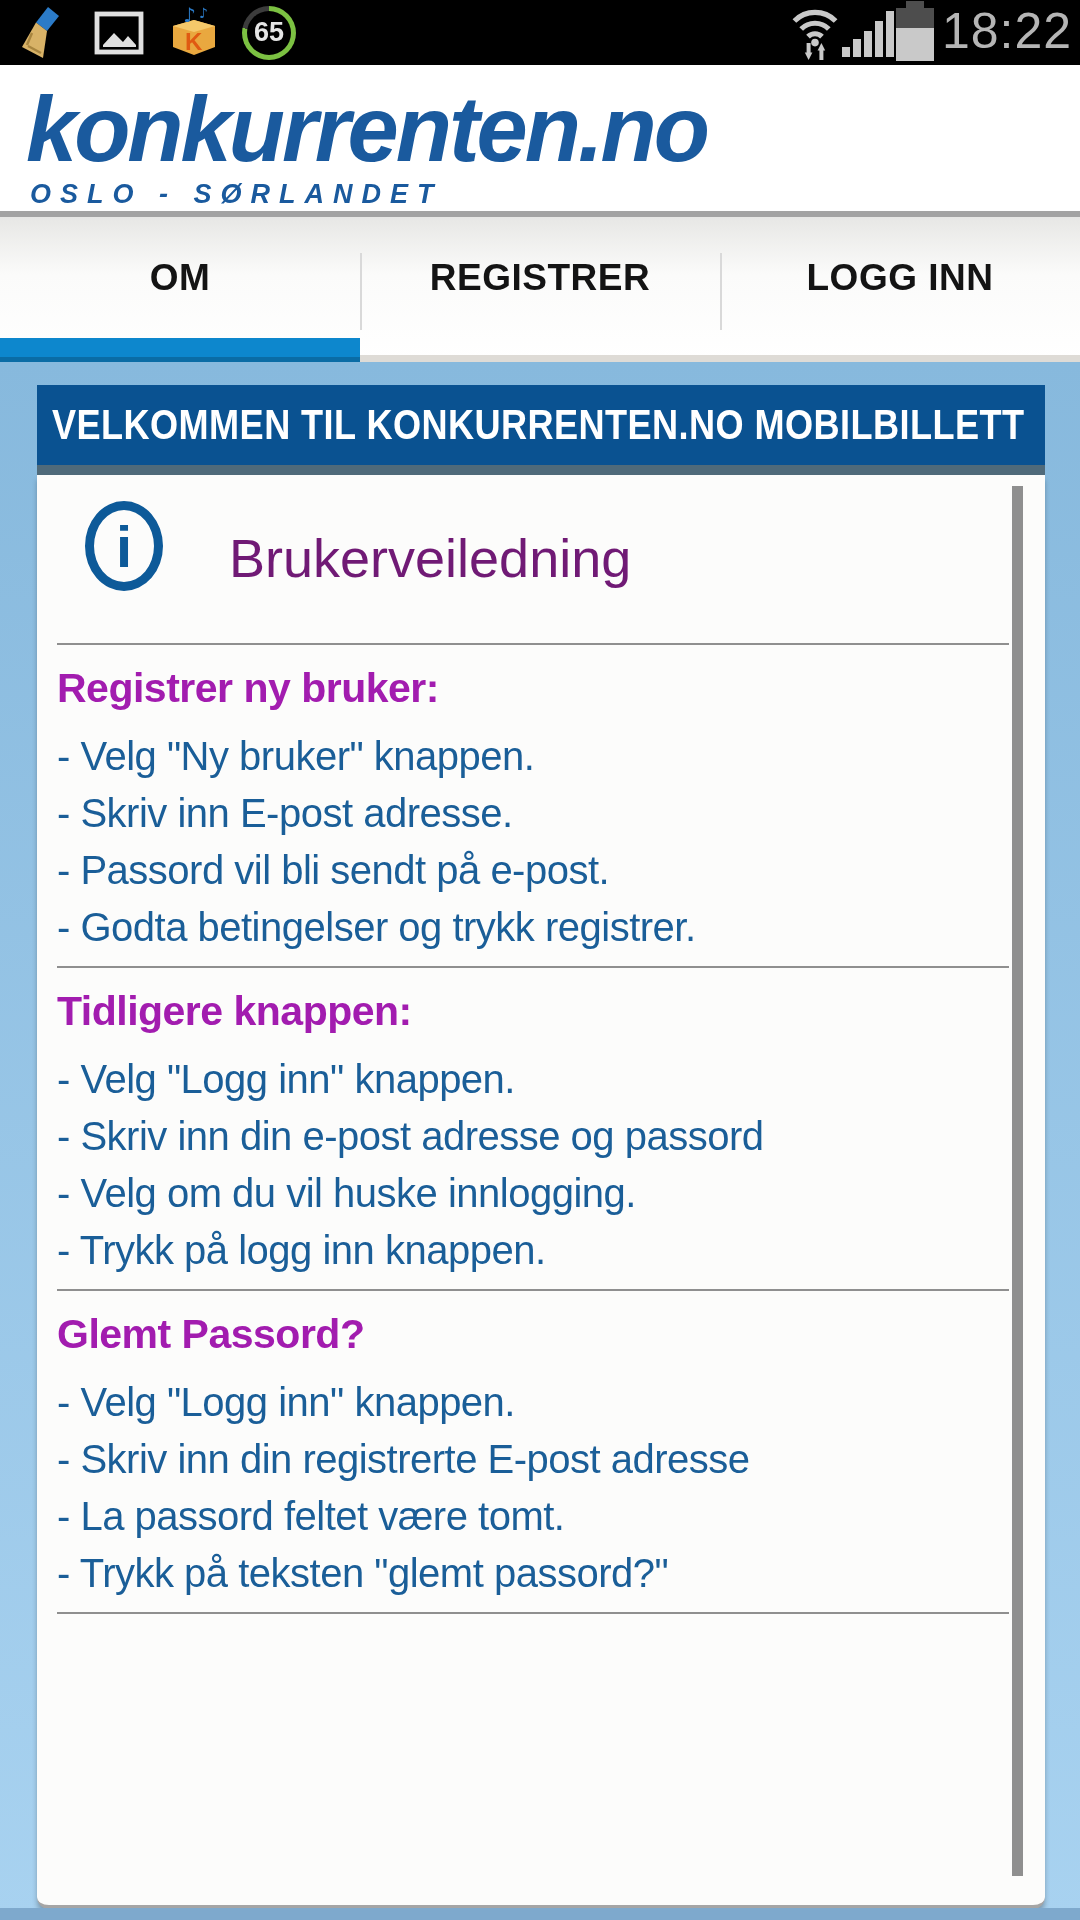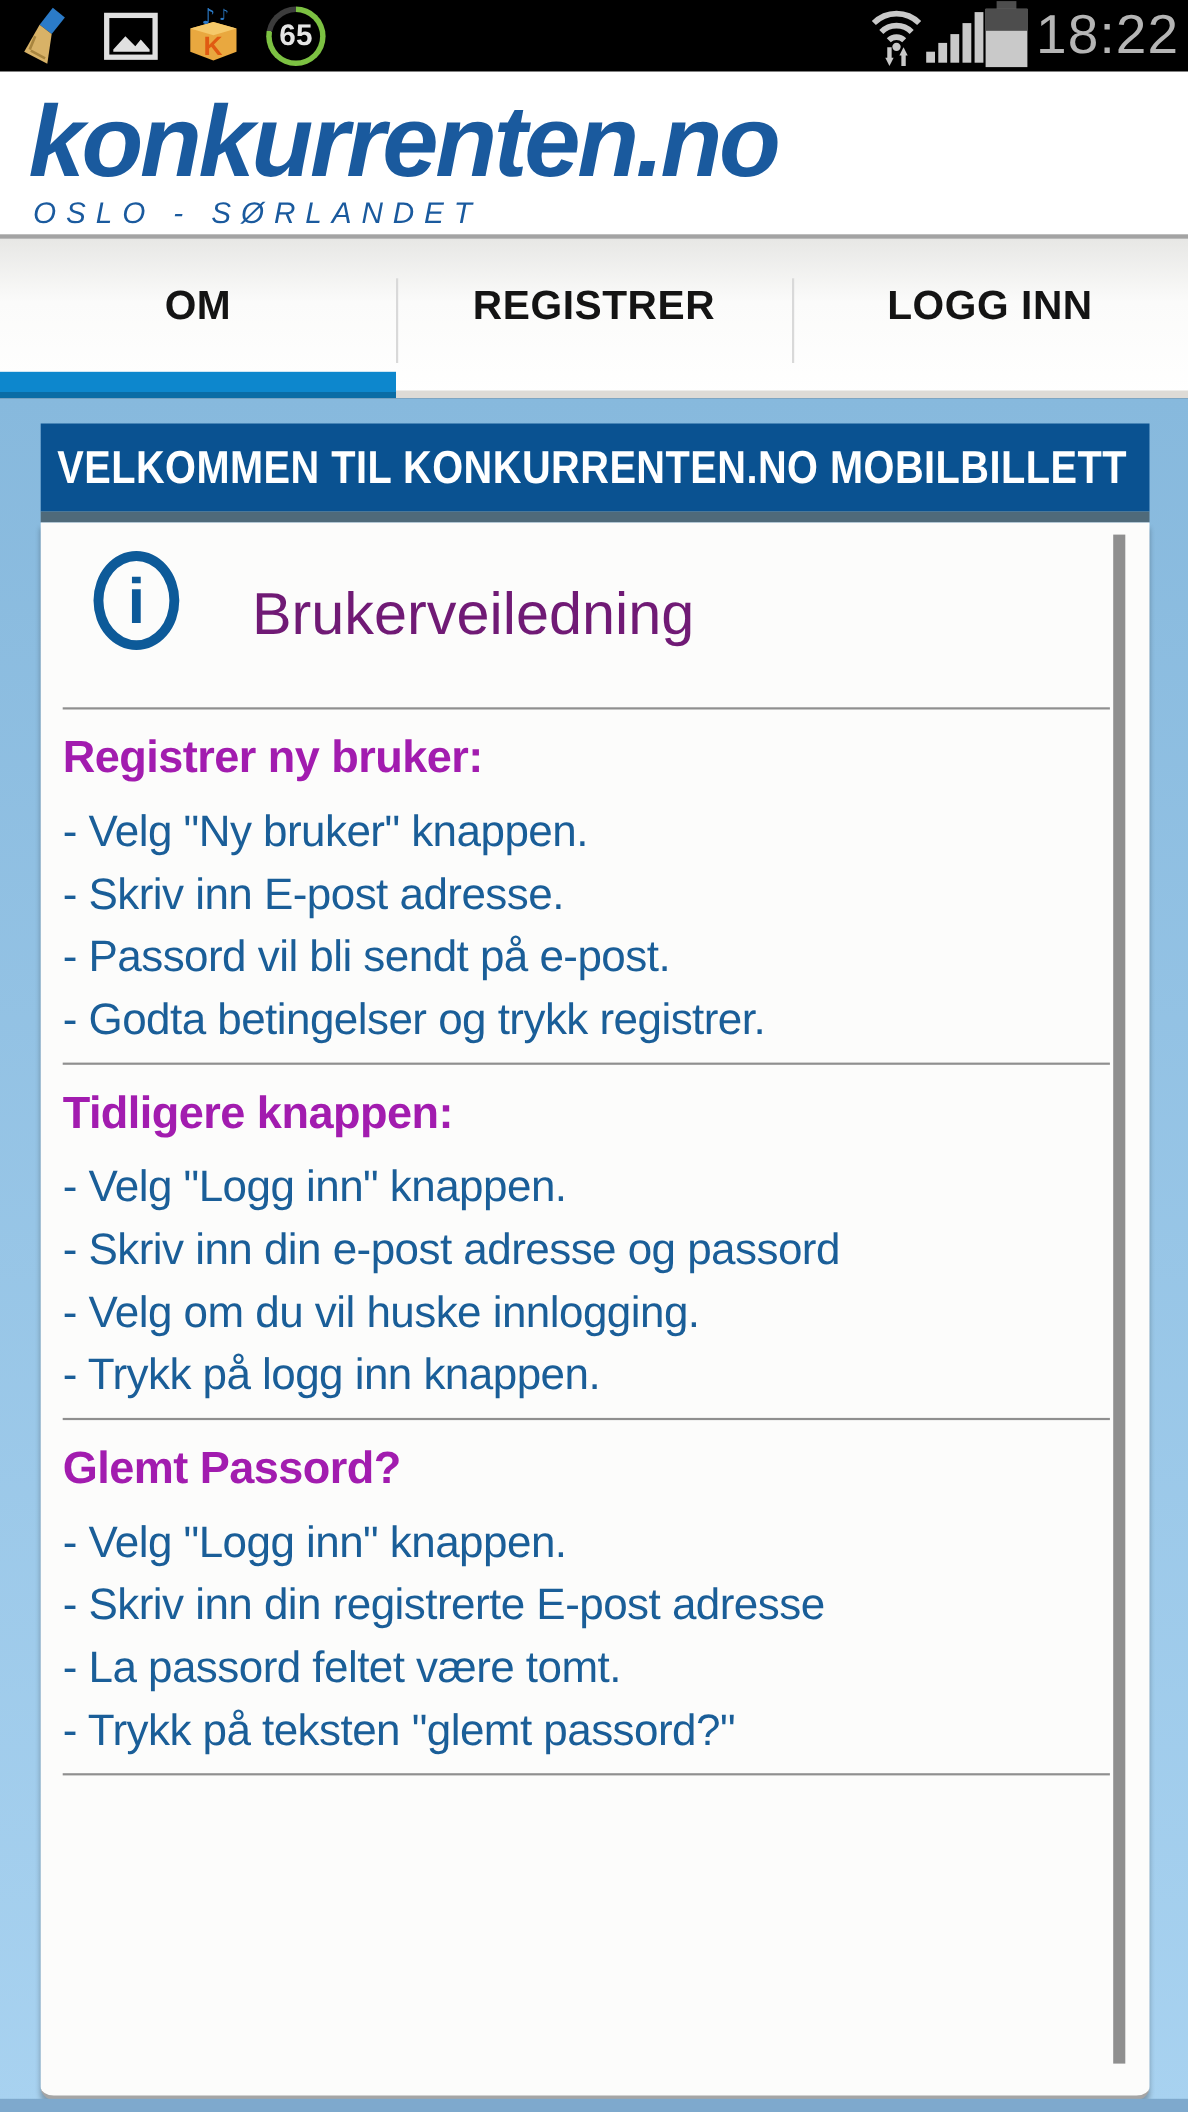--- a/index.html
+++ b/index.html
@@ -26,29 +26,29 @@
     color: #e5e5e5; font-size: 27px; font-weight: bold;
   }
   .battery { position: relative; width: 38px; height: 60px; }
   .battery .nub { width: 18px; height: 7px; background: #4d4d4d; margin: 0 auto; }
   .battery .body { width: 38px; height: 53px; background: #c9c9c9; position: relative; }
   .battery .empty { position: absolute; top: 0; left: 0; right: 0; height: 38%; background: #4d4d4d; }
   .time { color: #b5b5b5; font-size: 50px; line-height: 58px; letter-spacing: 1px; margin-left: 8px; }
 
   
   .logo-header {
-    height: 152px; background: #fff; border-bottom: 4px solid #a3a3a3;
+    height: 152px; background: #fff; border-bottom: 6px solid #a3a3a3;
     padding: 18px 0 0 26px;
   }
   .logo {
     font-size: 92px; line-height: 92px; font-weight: bold; font-style: italic;
     color: #1a5a9e; letter-spacing: -3px;
   }
   .logo-sub {
-    font-size: 27px; font-weight: normal; font-style: italic;
+    font-size: 27px; font-weight: bold; font-style: italic;
     color: #1a5a9e; letter-spacing: 9px; margin: 4px 0 0 4px;
   }
 
   
   .tab-bar {
     height: 145px; position: relative;
     background: linear-gradient(#e7e7e5, #fbfbfa 40%, #ffffff);
   }
   .tabs { display: flex; height: 121px; }
   .tab {

